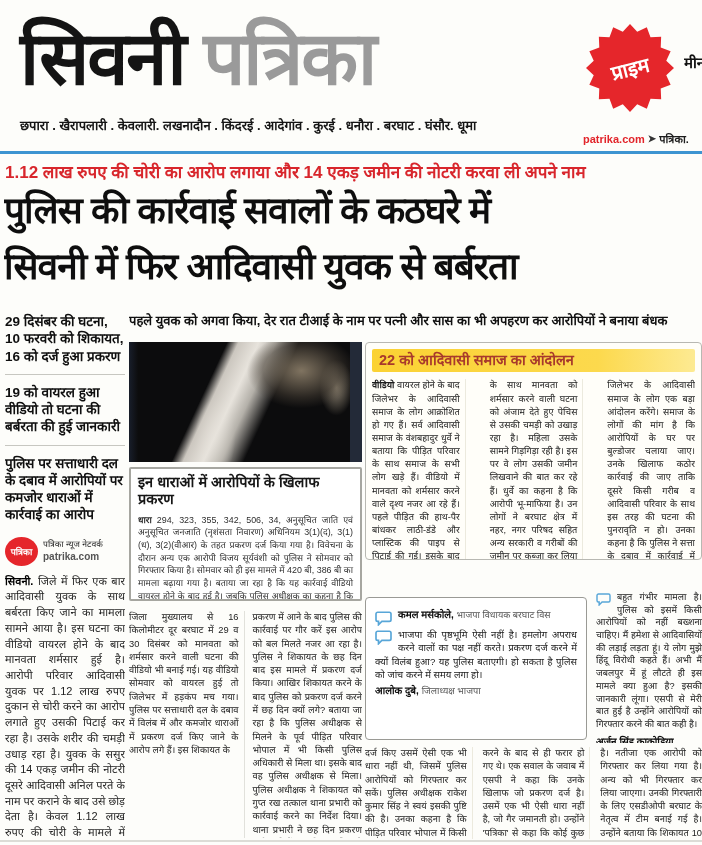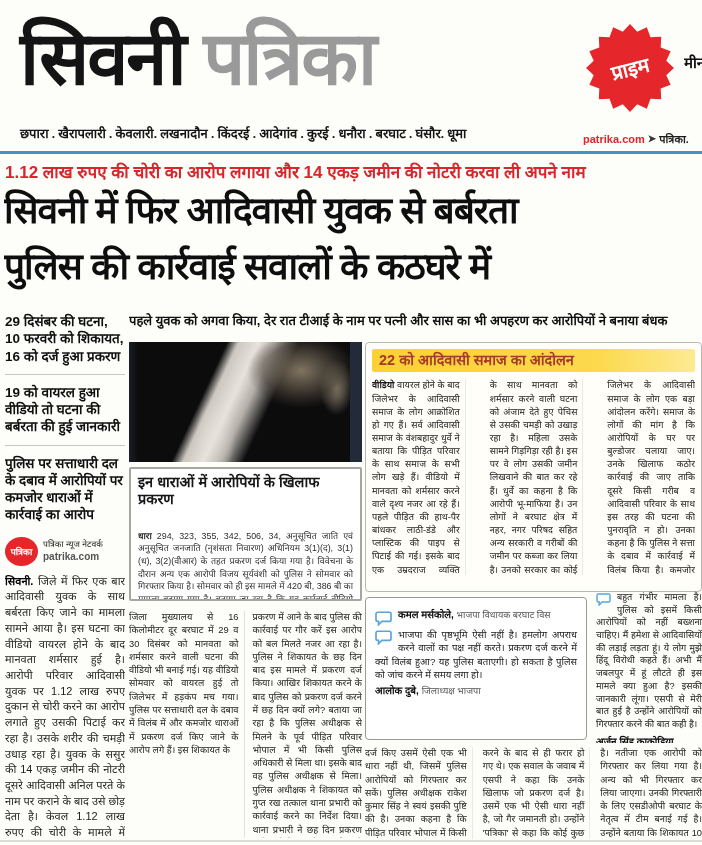--- a/index.html
+++ b/index.html
@@ -12,21 +12,21 @@
   .mast-title{position:absolute;top:2px;left:20px;font-size:74px;font-weight:700;
     line-height:1.55;letter-spacing:-2px;white-space:nowrap;}
   .mast-black{color:#141414;}
   .mast-gray{color:#9a9a9a;}
   .badge{position:absolute;left:586px;top:24px;width:88px;height:88px;}
   .badge svg{position:absolute;inset:0;}
   .badge-label{position:absolute;inset:0;display:flex;align-items:center;justify-content:center;
     color:#fff;font-weight:800;font-size:20px;transform:rotate(-14deg);}
   .edge-text{position:absolute;top:52px;left:684px;width:24px;overflow:hidden;
     font-size:15px;font-weight:700;color:#111;white-space:nowrap;}
-  .cities{position:absolute;top:124px;left:20px;font-size:13px;font-weight:700;color:#151515;white-space:nowrap;font-family:Liberation Serif, serif;}
+  .cities{position:absolute;top:116px;left:20px;font-size:13px;font-weight:700;color:#151515;white-space:nowrap;}
   .site-line{position:absolute;top:131px;left:583px;font-size:11px;font-weight:700;white-space:nowrap;}
   .site-link{color:#e2252b;}
   .cursor-ic{display:inline-block;color:#333;font-size:10px;transform:translateY(-1px);}
   .site-suffix{color:#1d1d1d;}
   .blue-rule{position:absolute;top:151px;left:0;width:702px;height:3px;background:#3d94d1;}
   
   .kicker{position:absolute;top:160px;left:5px;width:694px;font-size:17px;font-weight:700;
     color:#d8262c;white-space:nowrap;overflow:hidden;}
   .headline{position:absolute;top:183px;left:4px;width:698px;color:#0e0e0e;font-weight:900;
     font-size:37px;line-height:1.5;letter-spacing:-1px;}
@@ -50,29 +50,29 @@
     background:
       linear-gradient(90deg, rgba(25,31,44,.95) 0%, transparent 4%),
       linear-gradient(90deg, transparent 95%, #232a38 95%),
       radial-gradient(ellipse 70px 48px at 74% 24%, rgba(134,121,101,.95), rgba(72,64,54,.5) 55%, transparent 78%),
       radial-gradient(ellipse 24px 40px at 89% 38%, rgba(152,141,122,.9), transparent 70%),
       linear-gradient(115deg, transparent 34%, rgba(214,209,201,.95) 38%, #e7e3dc 45%, rgba(198,194,186,.9) 51%, transparent 59%),
       radial-gradient(ellipse 28px 55px at 37% 80%, rgba(236,233,227,.95), transparent 72%),
       #0c0c0d;}
   .charges{position:absolute;top:467px;left:129px;width:233px;height:134px;box-sizing:border-box;
     border:2px solid #a6a6a0;border-radius:2px;background:#fff;padding:5px 7px;overflow:hidden;}
-  .charges h3{margin:0 0 21px;font-size:14.5px;font-weight:800;color:#161616;line-height:1.2;}
+  .charges h3{margin:0 0 5px;font-size:14.5px;font-weight:800;color:#161616;line-height:1.2;}
   .charges p{margin:0;font-size:8.9px;line-height:1.42;text-align:justify;color:#2e2e2e;}
   .mid-cols{position:absolute;top:611px;left:129px;width:233px;height:227px;display:flex;gap:8px;overflow:hidden;}
   .mcol{flex:1;font-size:9.3px;line-height:1.43;text-align:justify;color:#1d1d1d;}
   .mcol.rule{border-right:1px solid #e1e1db;padding-right:5px;}
   .mcol p{margin:0;}
   .mcol p + p{text-indent:9px;}
   
-  .agitation{position:absolute;top:342px;left:365px;width:337px;height:250px;box-sizing:border-box;
+  .agitation{position:absolute;top:342px;left:365px;width:337px;height:218px;box-sizing:border-box;
     border:1px solid #b8b8b2;border-radius:4px;background:#fffef9;padding:6px;overflow:hidden;}
   .yellow-bar{background:linear-gradient(90deg,#fbd233 0%,#fcd94d 70%,#fdea92 100%);
     border-radius:2px;padding:3px 7px;font-size:14.5px;font-weight:800;color:#a8392c;line-height:1.2;}
   .ag-cols{display:flex;gap:24px;margin-top:7px;height:196px;overflow:hidden;}
   .acol{flex:1;font-size:9.2px;line-height:1.43;text-align:justify;color:#1d1d1d;}
   .acol.rule{border-right:1px solid #eceade;padding-right:5px;}
   
   .quotes-left{position:absolute;top:597px;left:365px;width:222px;height:143px;box-sizing:border-box;
     border:1.5px solid #9a9a95;border-radius:4px;background:#fff;padding:7px 9px 4px;overflow:hidden;}
   .q-icon{float:left;margin:2px 6px 1px 0;}
@@ -114,22 +114,22 @@
     <span class="site-link">patrika.com</span>
     <span class="cursor-ic">➤</span>
     <span class="site-suffix">पत्रिका.</span>
   </div>
 
   <div class="blue-rule"></div>
 
   <div class="kicker">1.12 लाख रुपए की चोरी का आरोप लगाया और 14 एकड़ जमीन की नोटरी करवा ली अपने नाम</div>
 
   <div class="headline">
+    <div>पुलिस की कार्रवाई सवालों के कठघरे में</div>
     <div>सिवनी में फिर आदिवासी युवक से बर्बरता</div>
-    <div>पुलिस की कार्रवाई सवालों के कठघरे में</div>
   </div>
 
   <div class="subhead">पहले युवक को अगवा किया, देर रात टीआई के नाम पर पत्नी और सास का भी अपहरण कर आरोपियों ने बनाया बंधक</div>
 
   <div class="left-col">
     <div class="point">29 दिसंबर की घटना, 10 फरवरी को शिकायत, 16 को दर्ज हुआ प्रकरण</div>
     <div class="point">19 को वायरल हुआ वीडियो तो घटना की बर्बरता की हुई जानकारी</div>
     <div class="point last">पुलिस पर सत्ताधारी दल के दबाव में आरोपियों पर कमजोर धाराओं में कार्रवाई का आरोप</div>
     <div class="press-logo">
       <div class="logo-circle">पत्रिका</div>

